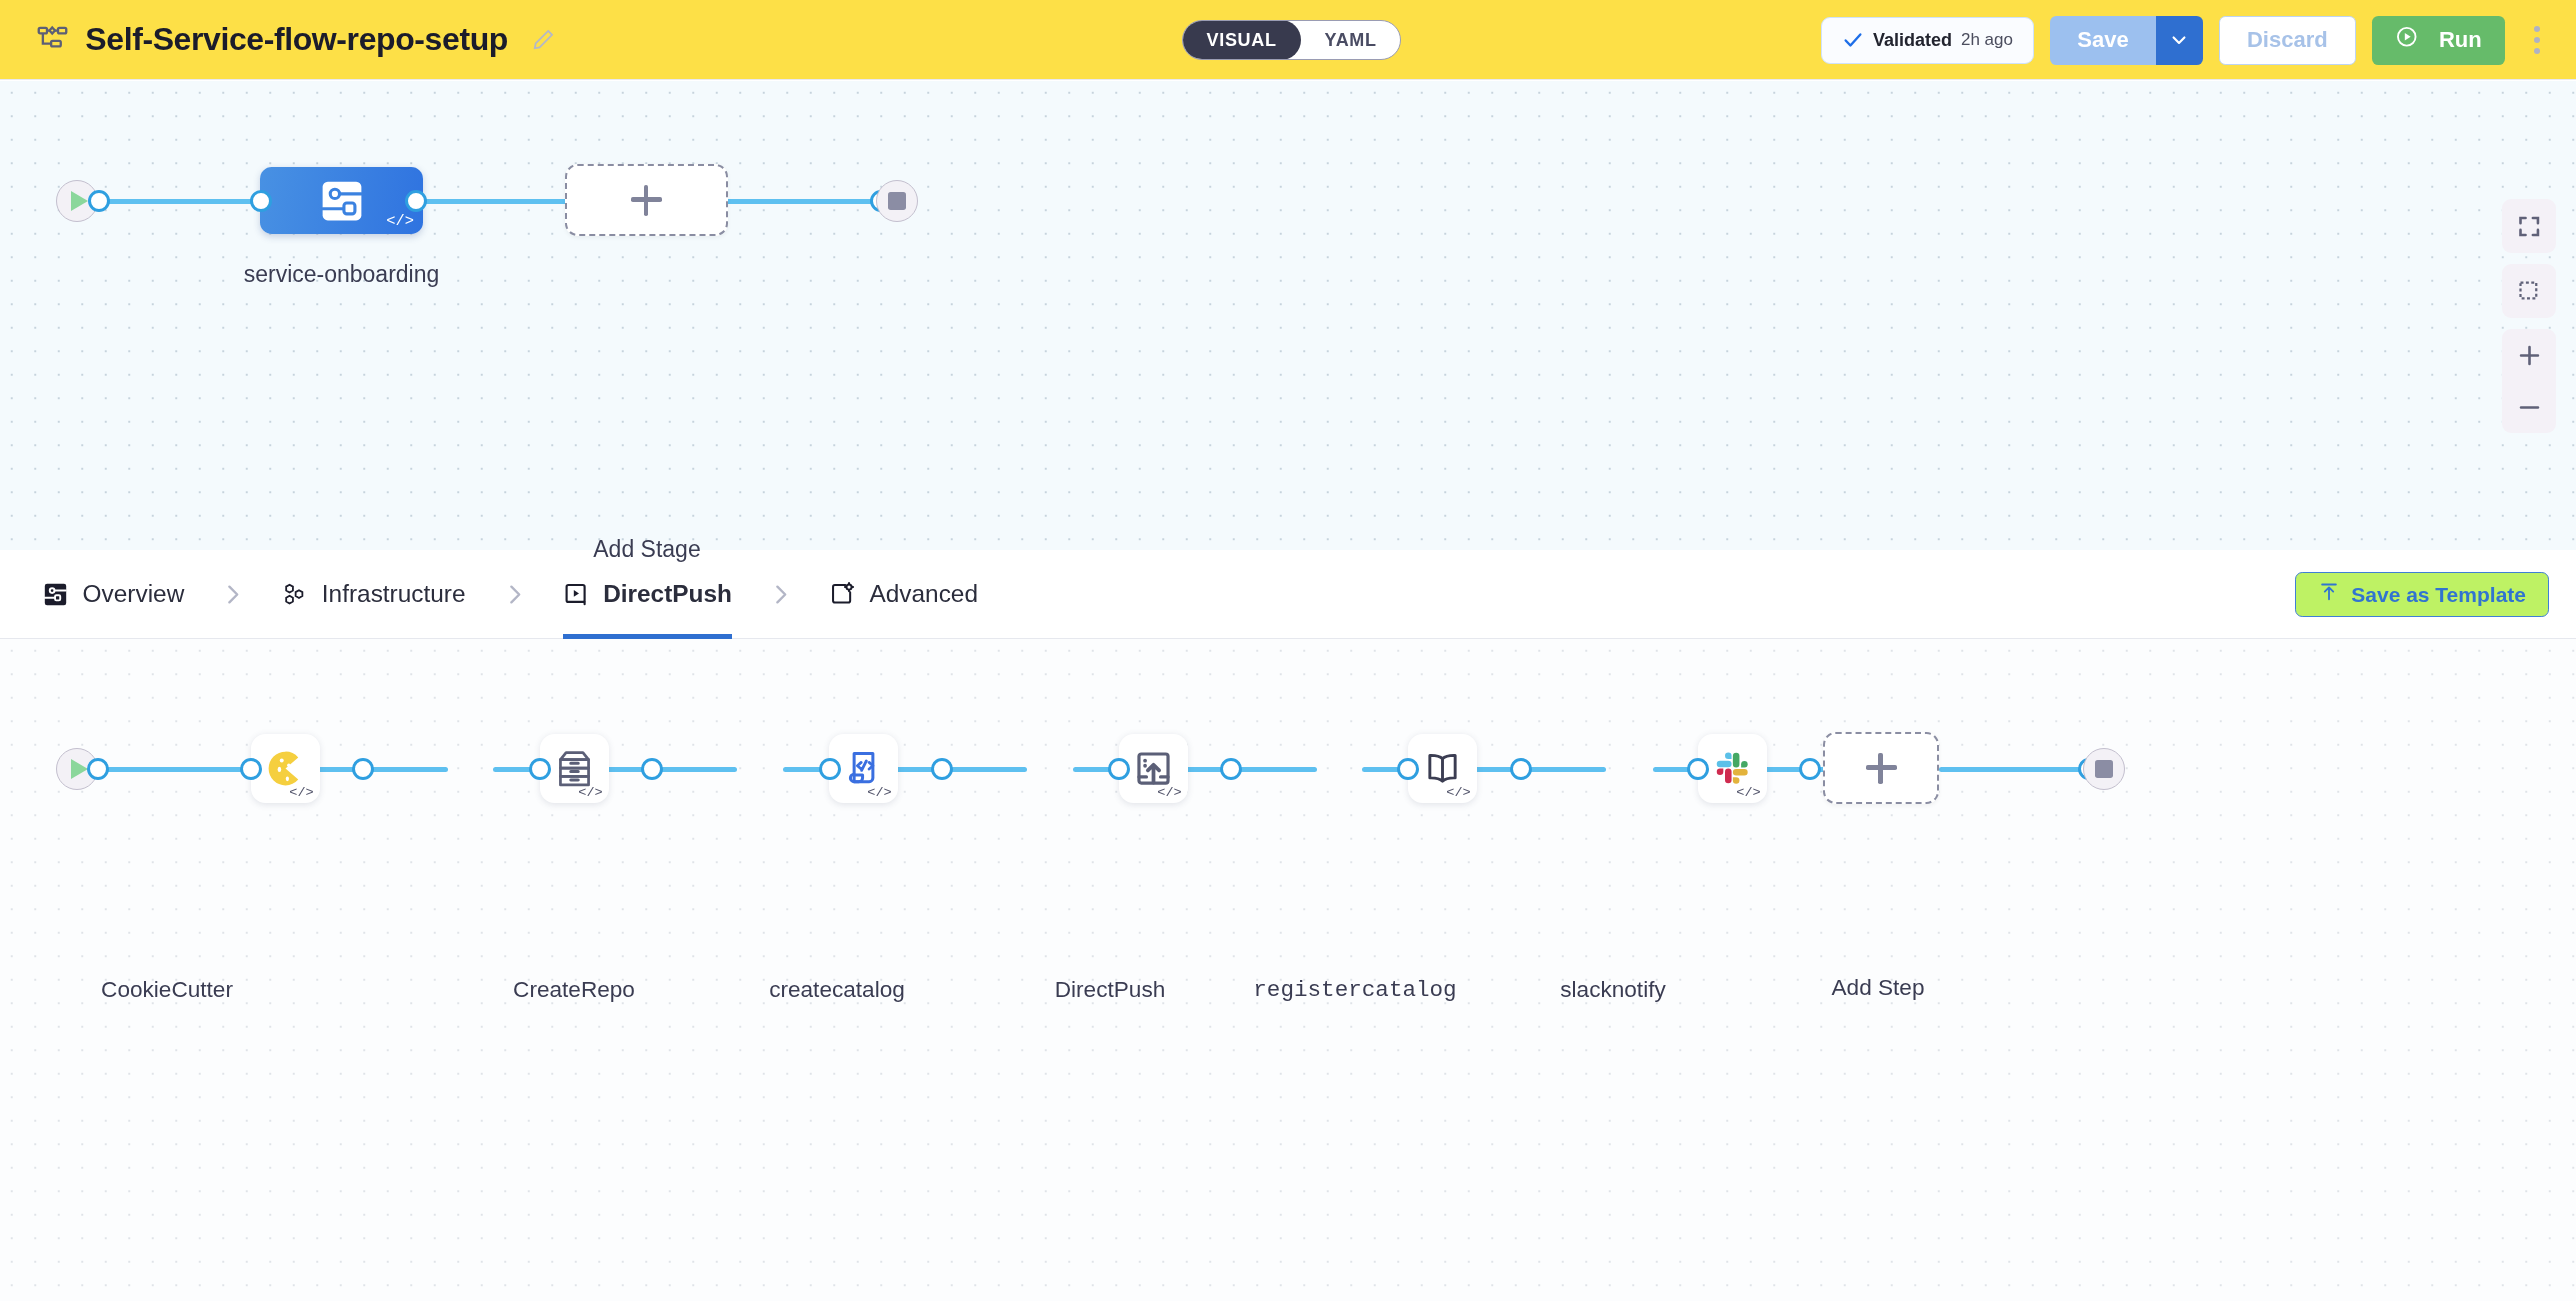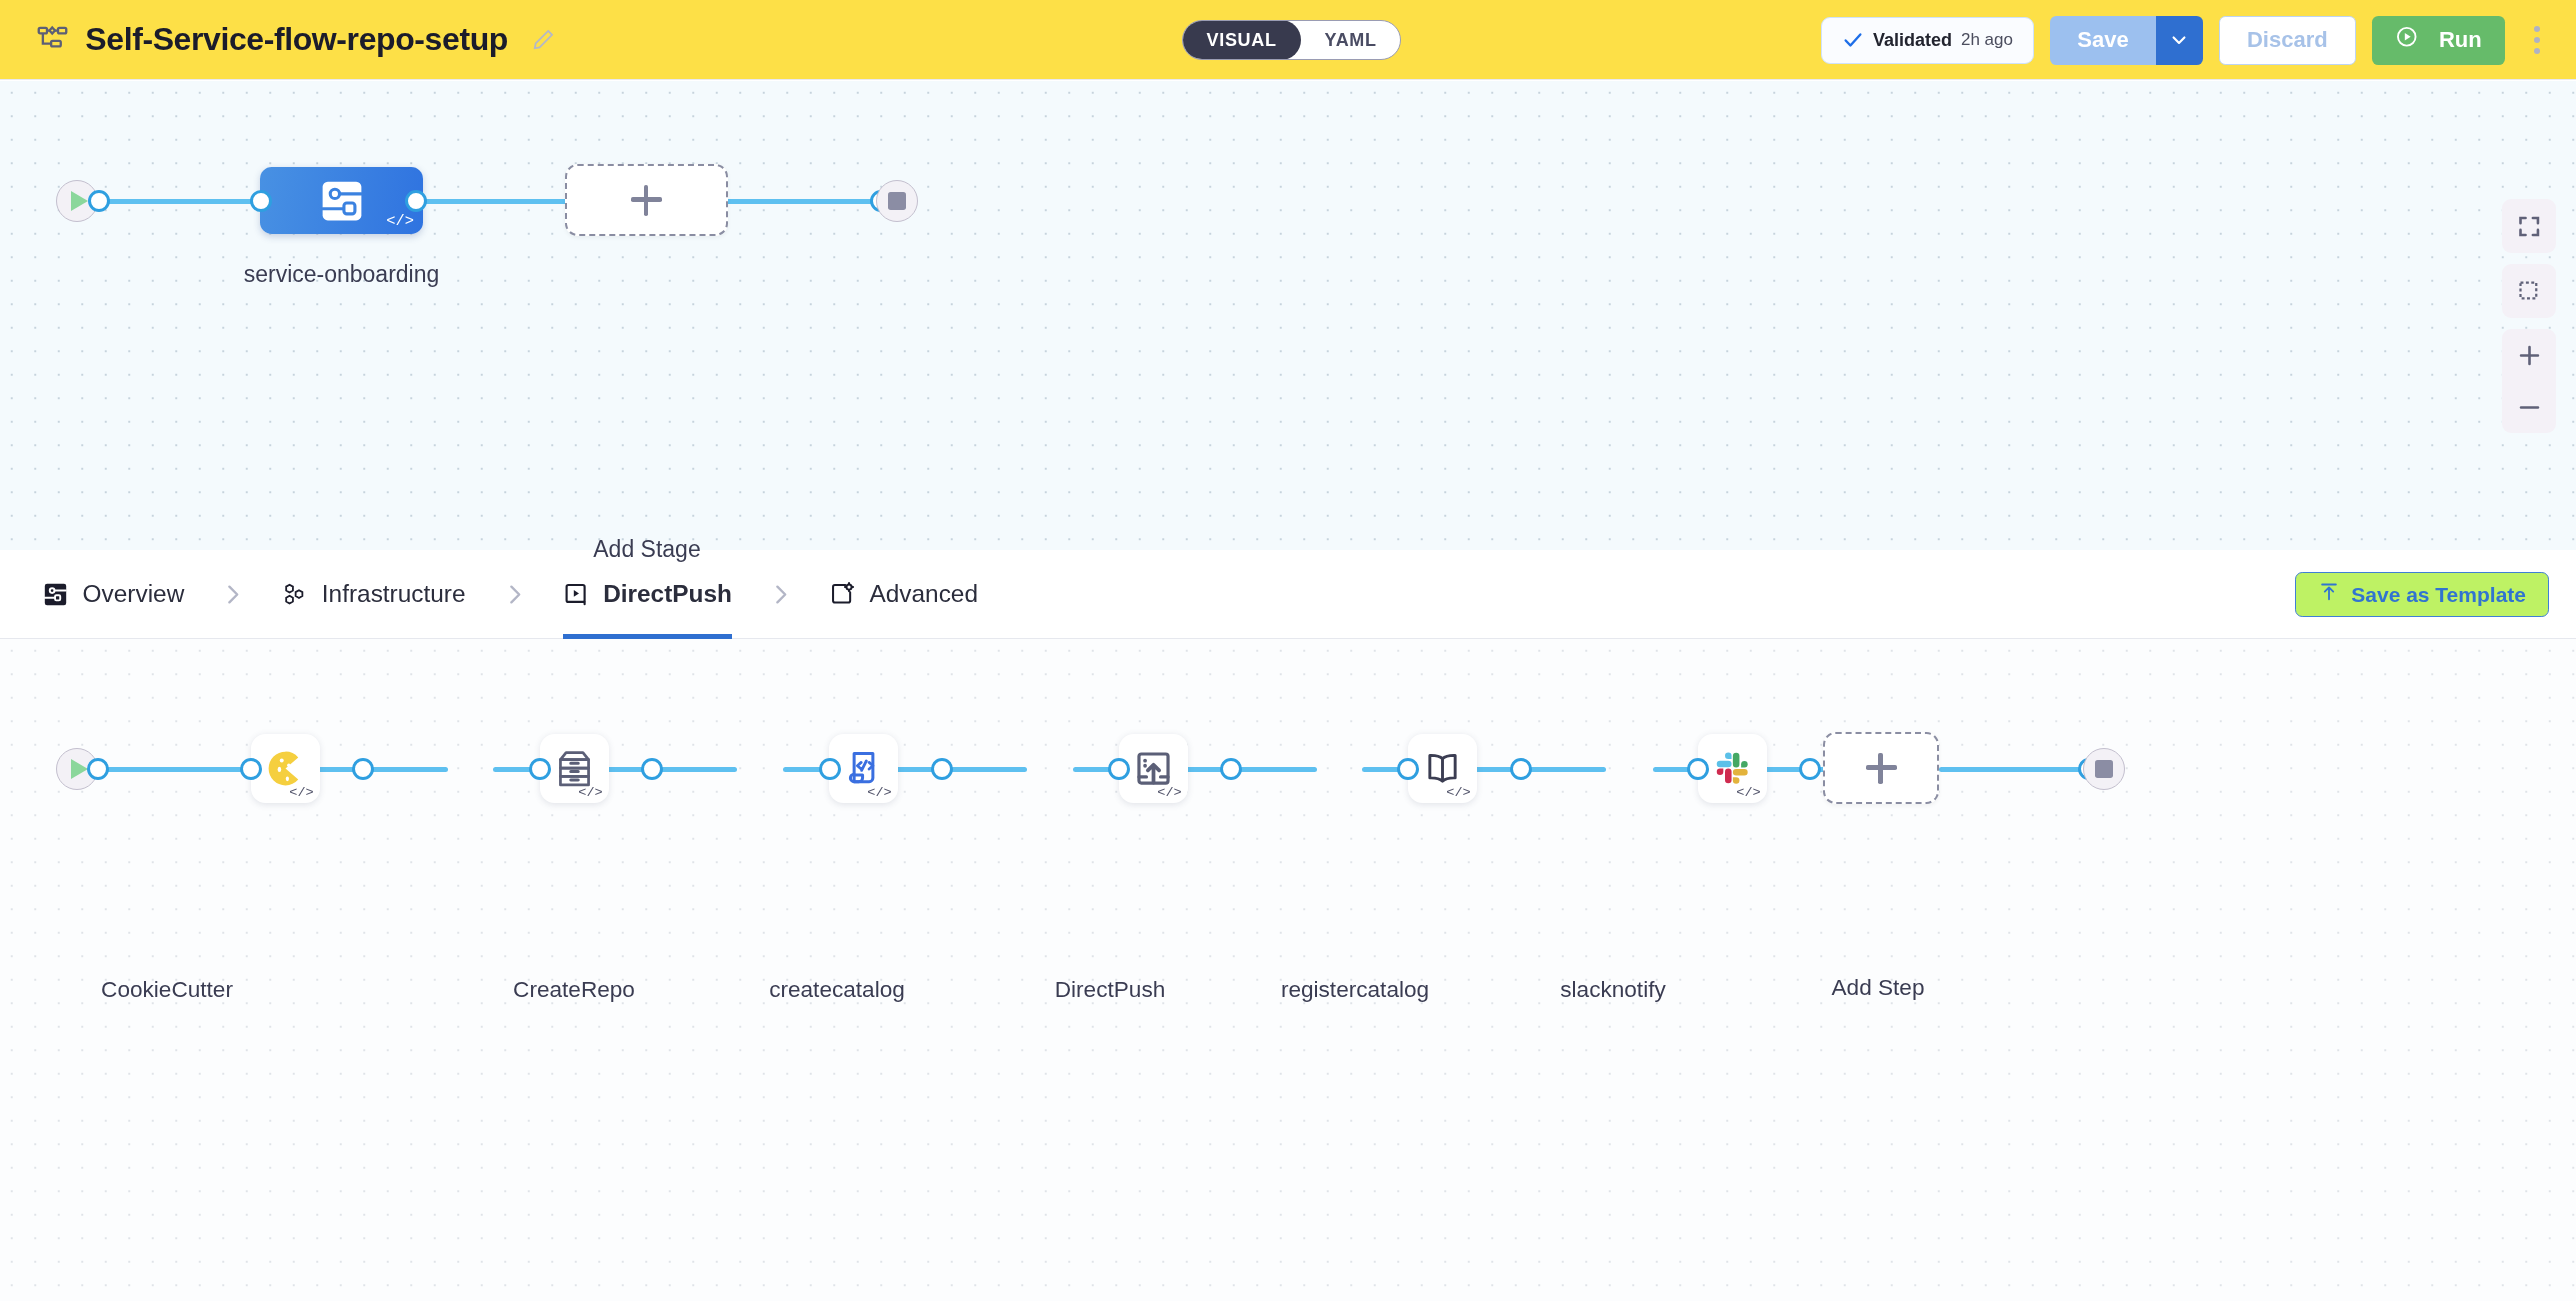--- a/index.html
+++ b/index.html
@@ -521,16 +521,16 @@
   <div class="port" style="left:2078px; top:119px;"></div>
   <div class="terminal" style="left:2083px; top:109px;">
     <span class="stop"></span>
   </div>
 </div>
 
 <div class="step-label" style="left:167px;  top:977px; transform:translateX(-50%);">CookieCutter</div>
 <div class="step-label" style="left:574px;  top:977px; transform:translateX(-50%);">CreateRepo</div>
 <div class="step-label" style="left:837px;  top:977px; transform:translateX(-50%);">createcatalog</div>
 <div class="step-label" style="left:1096px; top:977px; transform:translateX(-50%);margin-left:14px;">DirectPush</div>
-<div class="step-label" style="left:1355px; top:977px; transform:translateX(-50%);">registercatalog</div>
+<div class="step-label" style="left:1355px; top:977px; transform:translateX(-50%);font-family:Liberation Mono, monospace;">registercatalog</div>
 <div class="step-label" style="left:1613px; top:977px; transform:translateX(-50%);">slacknotify</div>
 <div class="step-label" style="left:1878px; top:975px; transform:translateX(-50%);">Add Step</div>
 
 
 </body></html>

